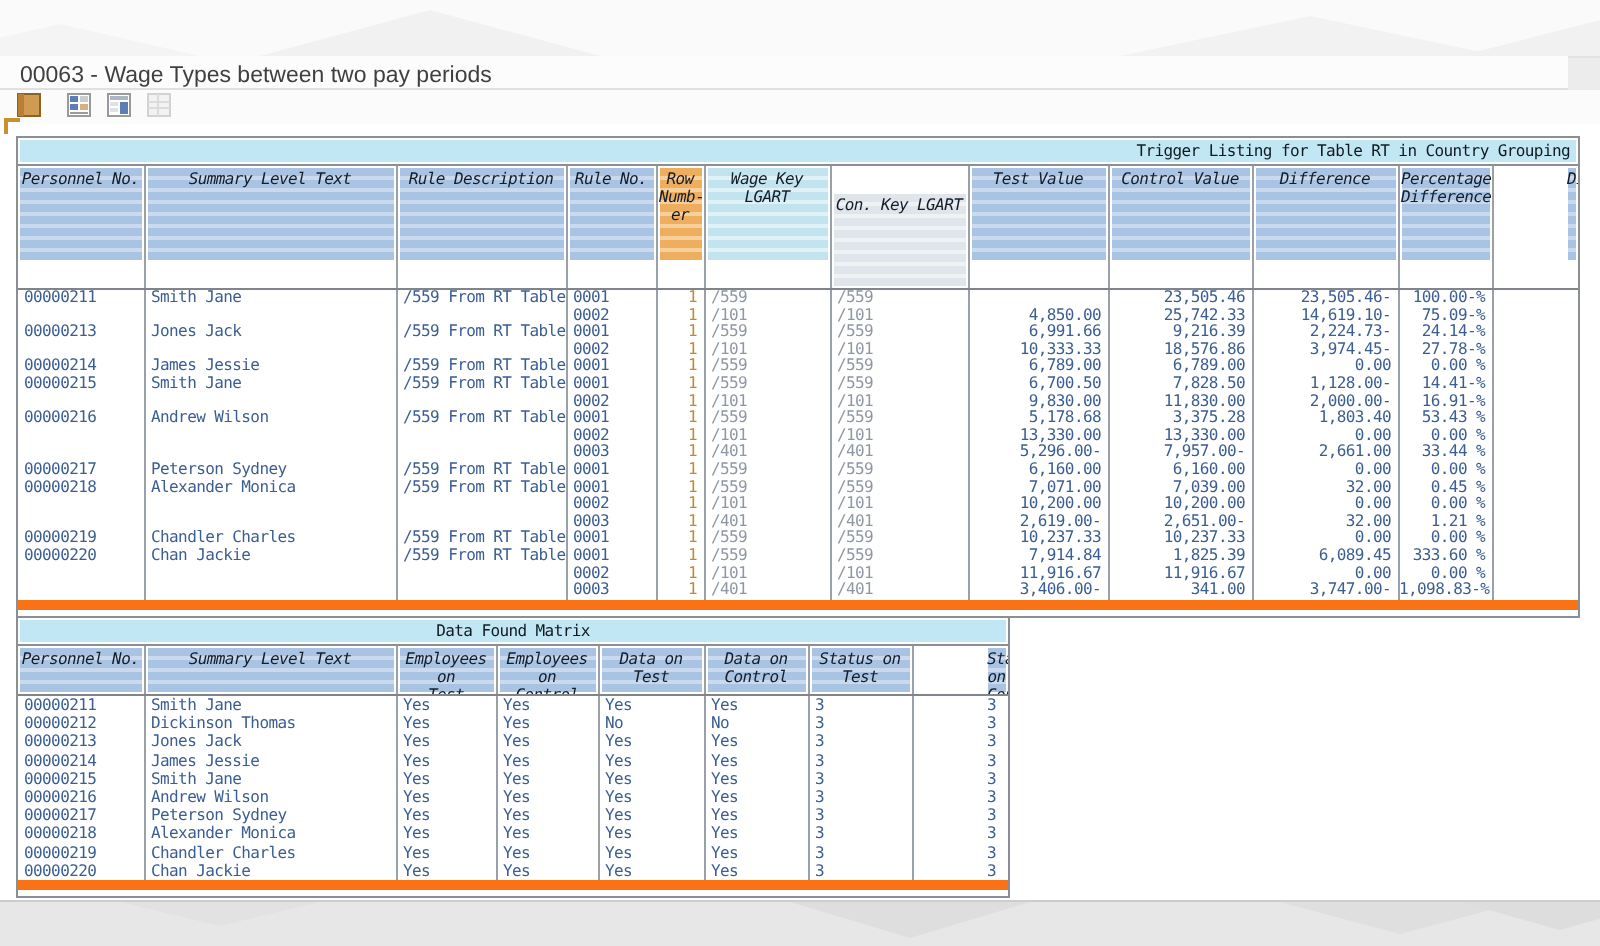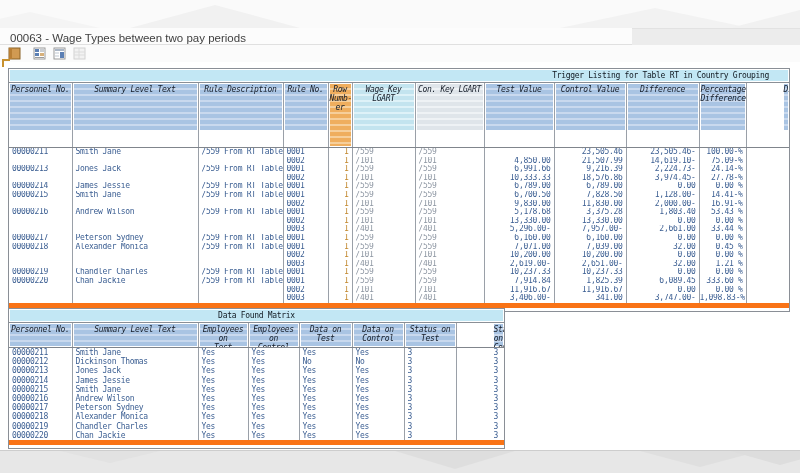--- a/index.html
+++ b/index.html
@@ -2,41 +2,41 @@
 <html><head>
 <meta charset="utf-8">
 <style>
   html,body{margin:0;padding:0;}
   body{width:800px;height:473px;position:relative;background:#ececec;overflow:hidden;
        font-family:"Liberation Sans",sans-serif;}
 
   
   .top-band{position:absolute;left:0;top:0;width:800px;height:28px;background:#fafafa;
             border-bottom:1px solid #e2e2e2;overflow:hidden;}
-  .title-bar{position:absolute;left:0;top:28px;width:632px;height:17px;background:#fcfcfc;
+  .title-bar{position:absolute;left:0;top:28px;width:784px;height:17px;background:#fcfcfc;
              border-bottom:1px solid #e0e0e0;box-sizing:border-box;}
   .title-bar span{display:inline-block;padding-left:10px;font-size:11.5px;color:#3f3f3f;line-height:16px;}
   .toolbar{position:absolute;left:0;top:45px;width:800px;height:17px;background:#fbfbfb;}
   .tb-icon{position:absolute;top:1px;width:13px;height:13px;display:inline-block;}
 
   
   .content{position:absolute;left:0;top:62px;width:800px;height:388px;background:#ffffff;}
   .corner-mark{position:absolute;left:2px;top:-3px;width:6px;height:6px;
                border-left:2px solid #c8912e;border-top:2px solid #c8912e;}
   .resize-mark{position:absolute;left:781px;top:34px;width:0;height:0;
                border-top:7px solid #d9a95f;border-left:7px solid transparent;}
 
   
   .frame{position:absolute;background:#fff;border:1px solid #8a8f96;padding-bottom:3px;}
   .frame-trigger{left:8px;top:6px;width:780px;}
   .frame-matrix{left:8px;top:246px;width:495px;}
   .cap-wrap{border-bottom:1px solid #8a8f96;background:#fff;padding:1px;}
   .cap{height:11px;line-height:11px;background:#c2e7f4;
        font-family:"DejaVu Sans Mono",monospace;font-size:8px;letter-spacing:-0.3px;color:#101820;}
-  .cap-right{text-align:right;padding-right:19px;}
+  .cap-right{text-align:right;padding-right:3px;}
   .cap-center{text-align:center;}
 
   table.tbl{border-collapse:collapse;table-layout:fixed;background:#fff;
             font-family:"DejaVu Sans Mono",monospace;font-size:8px;letter-spacing:-0.3px;}
   .tbl th,.tbl td{border-right:1px solid #9aa0a8;overflow:hidden;white-space:pre;padding:0;}
   .tbl th:last-child,.tbl td:last-child{border-right:none;padding-left:37px;}
   .tbl th{border-bottom:1px solid #80858c;vertical-align:top;font-weight:normal;padding:1px;font-style:italic;}
   .tbl tbody{border-bottom:5px solid #f97316;}
   .hb{white-space:pre-line;color:#141c28;line-height:9px;padding-top:1px;box-sizing:border-box;}
   .ha-c{text-align:center;} .ha-r{text-align:right;padding-right:3px;}
@@ -131,25 +131,25 @@
             <col style="width: 73px;">
             <col style="width: 47px;">
             <col style="width: 43px;">
           </colgroup>
           <thead>
             <tr>
               <th><div class="hb hb-blue ha-c" style="height: 46px;">Personnel No.</div></th>
               <th><div class="hb hb-blue ha-c" style="height: 46px;">Summary Level Text</div></th>
               <th><div class="hb hb-blue ha-c" style="height: 46px;">Rule Description</div></th>
               <th><div class="hb hb-blue ha-c" style="height: 46px; text-align: center;">Rule No.</div></th>
-              <th><div class="hb hb-orange ha-c" style="height: 62px;">Row
+              <th><div class="hb hb-orange ha-c" style="height: 46px;">Row
 Numb-
 er</div></th>
               <th><div class="hb hb-cyan ha-c" style="height: 46px;">Wage Key LGART</div></th>
-              <th><div class="hb hb-gray ha-c" style="height: 46px;">Con. Key LGART</div></th>
+              <th><div class="hb hb-gray ha-c" style="height: 46px; margin-top: 13px;">Con. Key LGART</div></th>
               <th><div class="hb hb-blue ha-c" style="height: 46px;">Test Value</div></th>
               <th><div class="hb hb-blue ha-c" style="height: 46px;">Control Value</div></th>
               <th><div class="hb hb-blue ha-c" style="height: 46px;">Difference</div></th>
               <th><div class="hb hb-blue ha-c" style="height: 46px;">Percentage
 Difference</div></th>
               <th><div class="hb hb-blue ha-r" style="height: 46px;">Dif</div></th>
             </tr>
           </thead>
           <tbody>
             <tr>
@@ -168,21 +168,21 @@
             </tr>
             <tr>
               <td class="c-blue a-l"></td>
               <td class="c-blue a-l"></td>
               <td class="c-blue a-l"></td>
               <td class="c-blue a-l">0002</td>
               <td class="c-orange a-r">1</td>
               <td class="c-gray a-l">/101</td>
               <td class="c-gray a-l">/101</td>
               <td class="c-blue a-r">4,850.00</td>
-              <td class="c-blue a-r">21,507.99</td>
+              <td class="c-blue a-r">25,742.33</td>
               <td class="c-blue a-r">14,619.10-</td>
               <td class="c-blue a-r">75.09-%</td>
               <td class="c-blue a-r"></td>
             </tr>
             <tr>
               <td class="c-blue a-l">00000213</td>
               <td class="c-blue a-l">Jones Jack</td>
               <td class="c-blue a-l">/559 From RT Table</td>
               <td class="c-blue a-l">0001</td>
               <td class="c-orange a-r">1</td>

